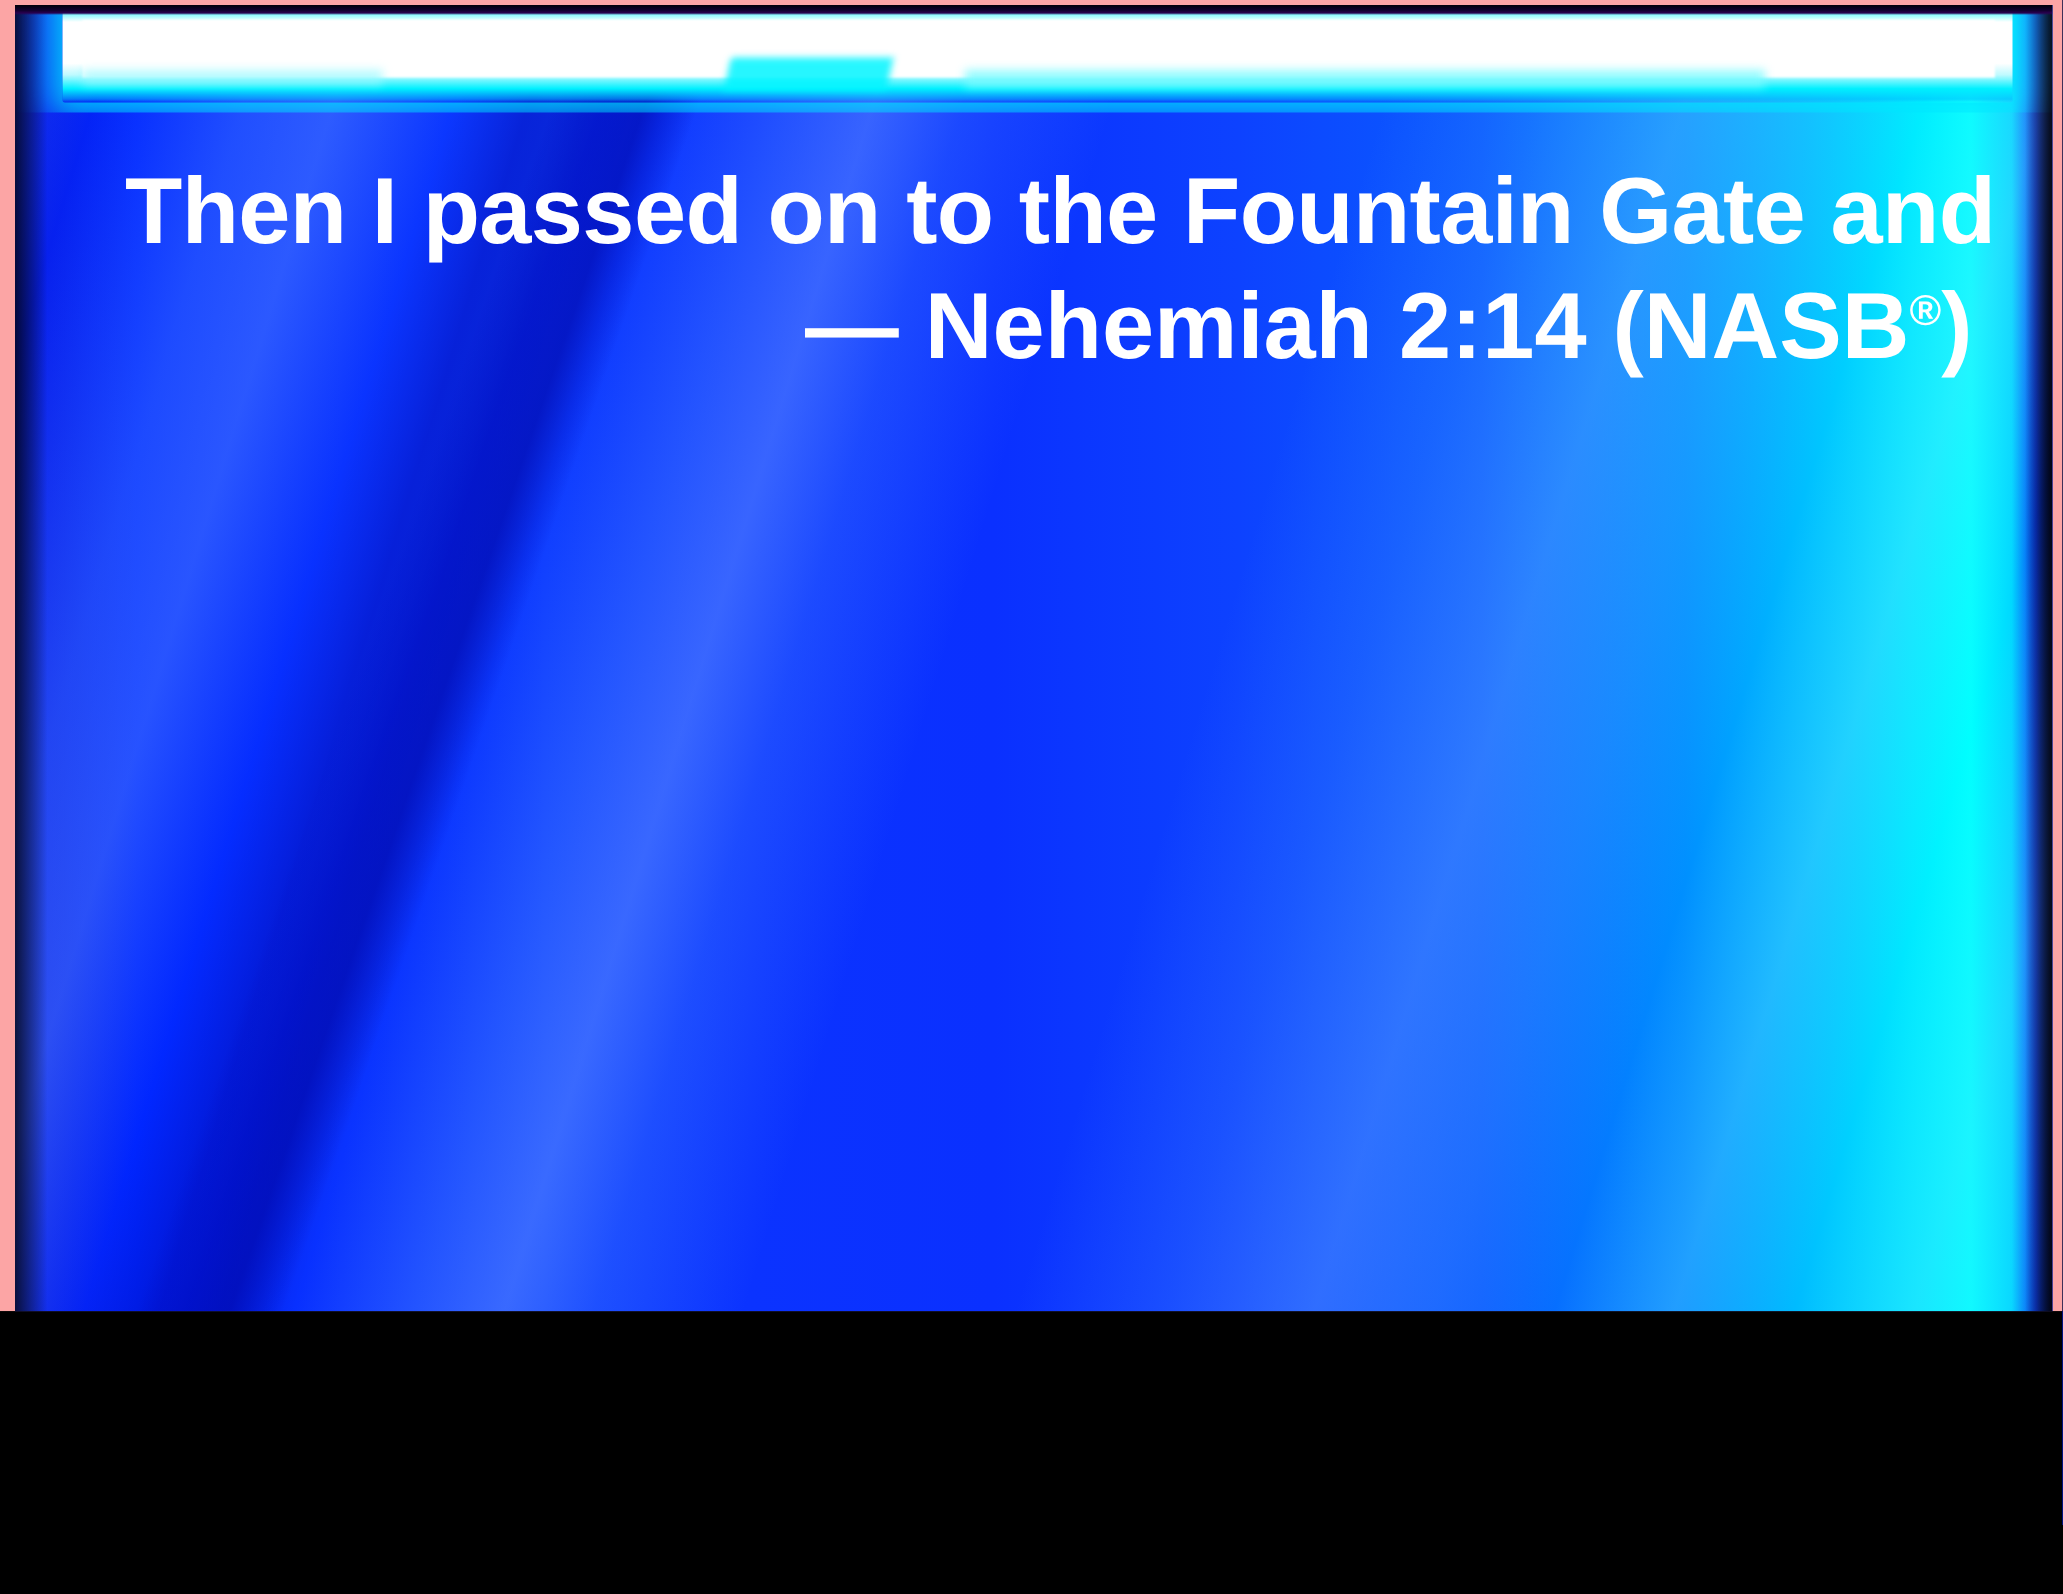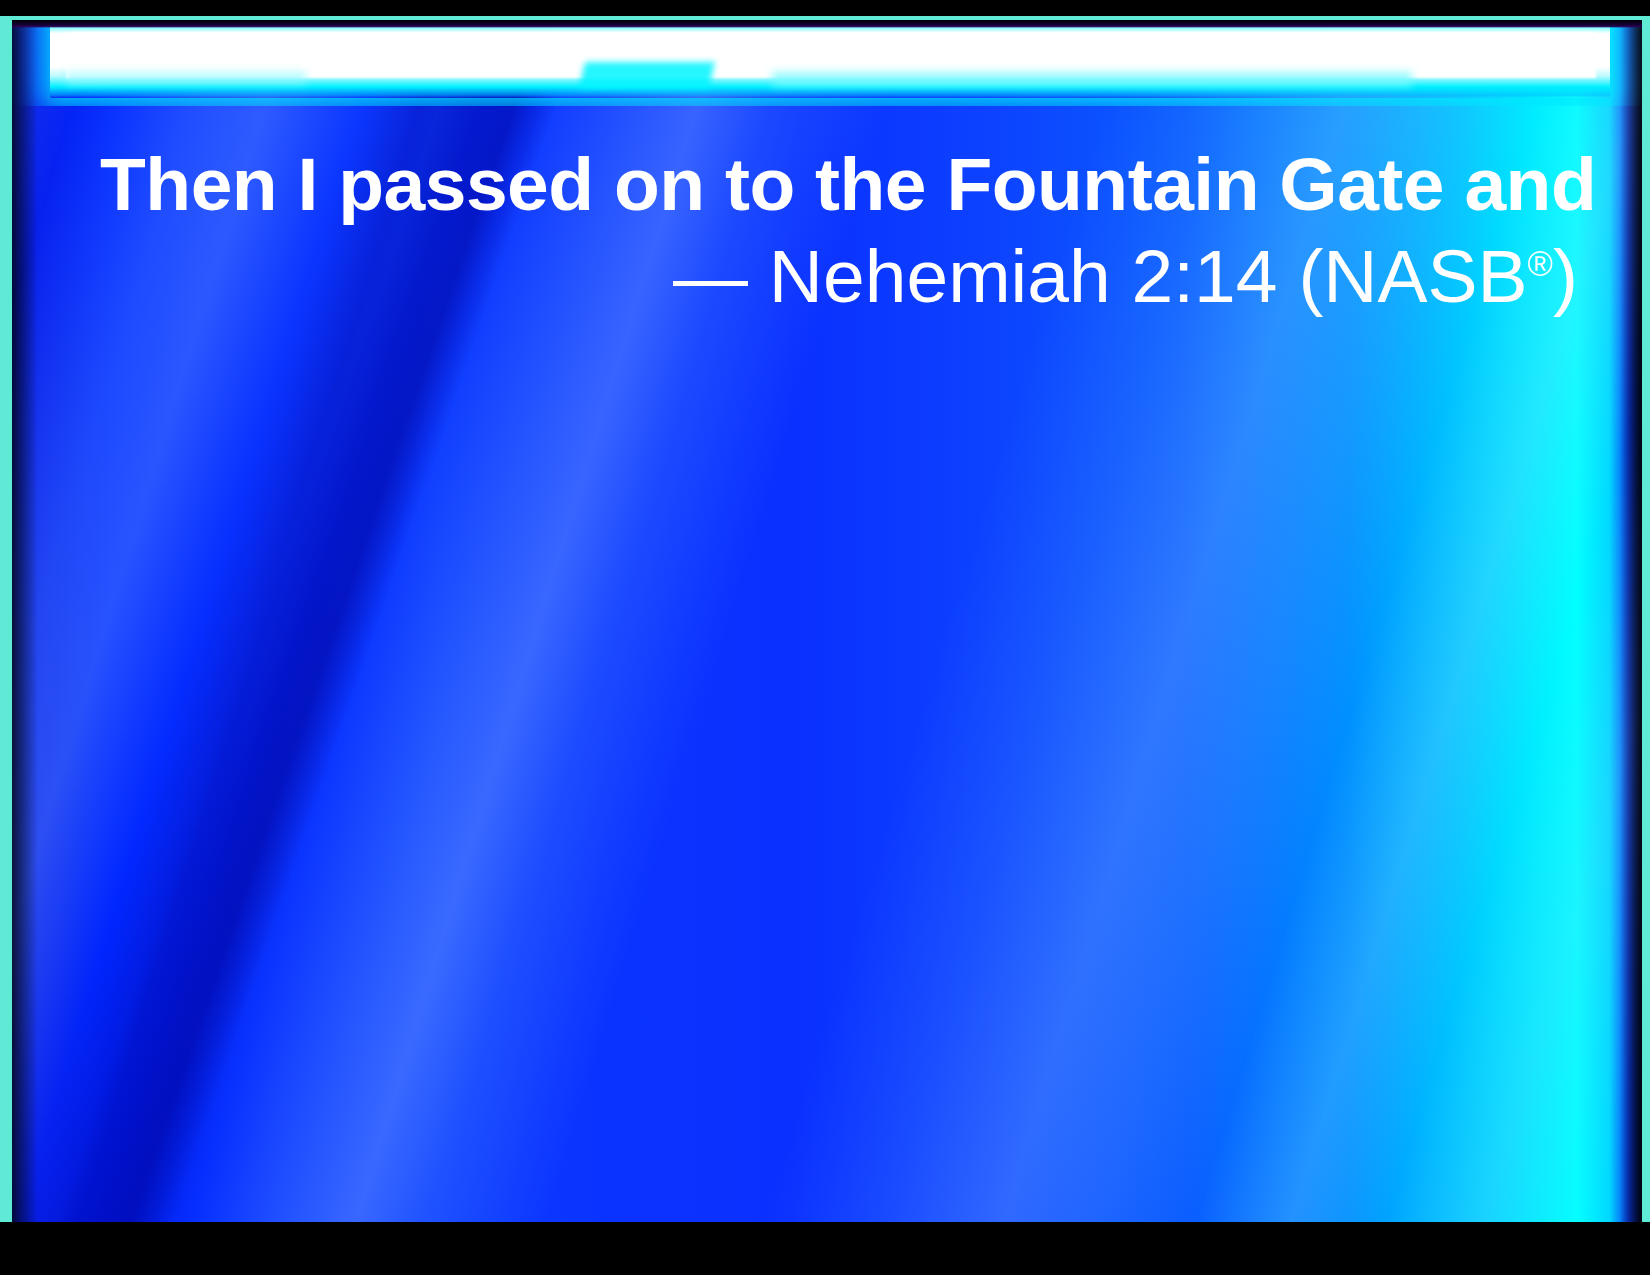--- a/index.html
+++ b/index.html
@@ -3,25 +3,24 @@
 <meta charset="utf-8">
 <style>
   html, body {
     margin: 0;
     padding: 0;
     background: #000000;
   }
   #slide {
     position: relative;
     width: 1650px;
-    height: 1206px;
-    background: #5eead4;
+    height: 1049px;
+    background: #fca5a5;
     overflow: hidden;
     font-family: "Liberation Sans", "DejaVu Sans", sans-serif;
-    margin-top: 16px;
   }
 
   
   #canvas {
     position: absolute;
     left: 12px;
     top: 4px;
     width: 1630px;
     height: 1236px;
     overflow: hidden;
@@ -199,21 +198,21 @@
   .verse-line {
     color: #ffffff;
     font-weight: bold;
     font-size: 75px;
     line-height: 92px;
     letter-spacing: -0.5px;
     white-space: nowrap;
   }
   .attrib {
     color: #ffffff;
-    font-weight: normal;
+    font-weight: bold;
     font-size: 75px;
     line-height: 92px;
     white-space: nowrap;
     text-align: right;
     padding-right: 2px;
   }
   .reg {
     font-size: 0.46em;
     vertical-align: super;
     line-height: 0;

